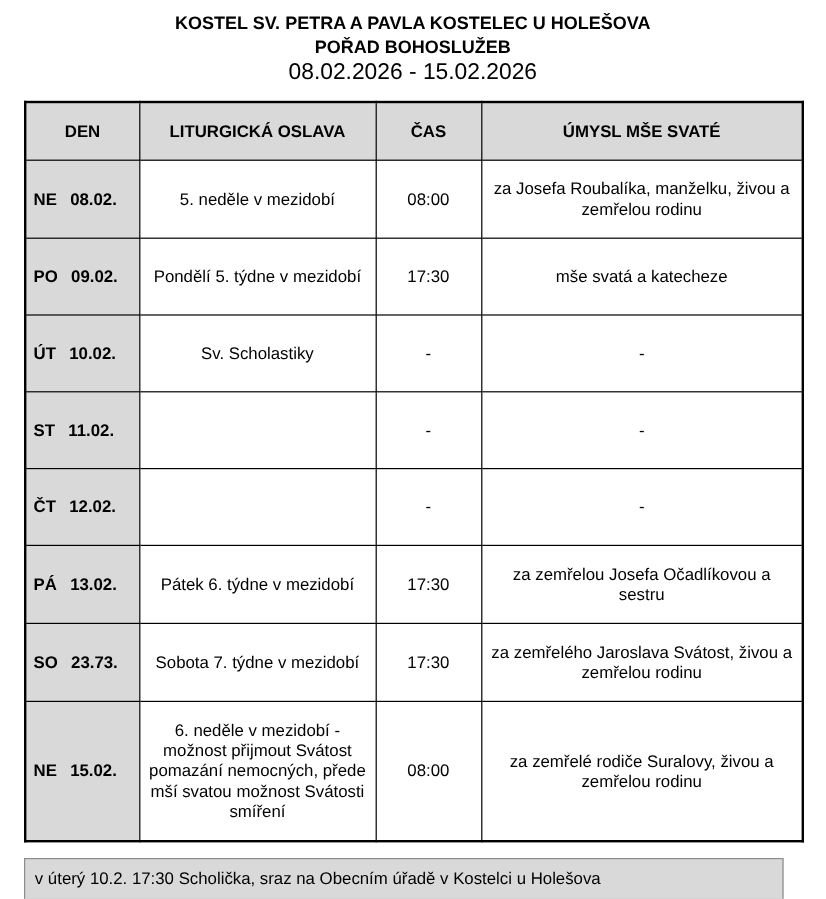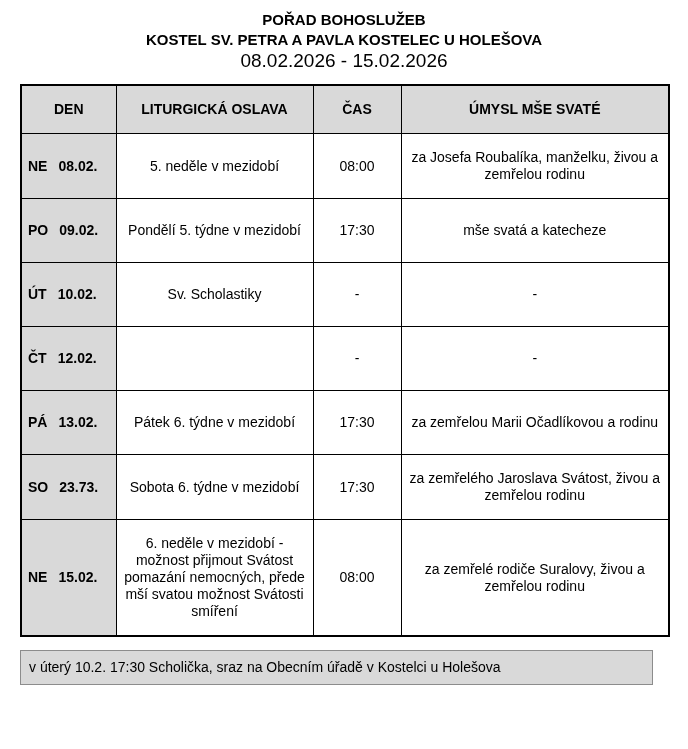--- a/index.html
+++ b/index.html
@@ -76,22 +76,22 @@
     font-size: 14px;
     line-height: 17px;
   }
 </style>
 </head>
 <body>
 
 <div class="page">
 
   <div class="header-block">
+    <div class="title-line">KOSTEL SV. PETRA A PAVLA KOSTELEC U HOLEŠOVA</div>
     <div class="title-line">POŘAD BOHOSLUŽEB</div>
-    <div class="title-line">KOSTEL SV. PETRA A PAVLA KOSTELEC U HOLEŠOVA</div>
     <div class="date-line">08.02.2026 - 15.02.2026</div>
   </div>
 
   <table class="schedule">
     <colgroup>
       <col style="width:95px">
       <col style="width:197px">
       <col style="width:88px">
       <col style="width:268px">
     </colgroup>
@@ -116,34 +116,40 @@
         <td class="time-cell">17:30</td>
         <td class="intention-cell">mše svatá a katecheze</td>
       </tr>
       <tr>
         <td class="day-cell"><span class="day-abbr">ÚT</span><span class="day-date">10.02.</span></td>
         <td class="celebration-cell">Sv. Scholastiky</td>
         <td class="time-cell">-</td>
         <td class="intention-cell">-</td>
       </tr>
       <tr>
+        <td class="day-cell"><span class="day-abbr">ST</span><span class="day-date">11.02.</span></td>
+        <td class="celebration-cell"></td>
+        <td class="time-cell">-</td>
+        <td class="intention-cell">-</td>
+      </tr>
+      <tr>
         <td class="day-cell"><span class="day-abbr">ČT</span><span class="day-date">12.02.</span></td>
         <td class="celebration-cell"></td>
         <td class="time-cell">-</td>
         <td class="intention-cell">-</td>
       </tr>
       <tr>
         <td class="day-cell"><span class="day-abbr">PÁ</span><span class="day-date">13.02.</span></td>
         <td class="celebration-cell">Pátek 6. týdne v mezidobí</td>
         <td class="time-cell">17:30</td>
-        <td class="intention-cell">za zemřelou Marii Očadlíkovou a rodinu</td>
+        <td class="intention-cell">za zemřelou Josefa Očadlíkovou a sestru</td>
       </tr>
       <tr>
         <td class="day-cell"><span class="day-abbr">SO</span><span class="day-date">23.73.</span></td>
-        <td class="celebration-cell">Sobota 6. týdne v mezidobí</td>
+        <td class="celebration-cell">Sobota 7. týdne v mezidobí</td>
         <td class="time-cell">17:30</td>
         <td class="intention-cell">za zemřelého Jaroslava Svátost, živou a zemřelou rodinu</td>
       </tr>
       <tr class="tall">
         <td class="day-cell"><span class="day-abbr">NE</span><span class="day-date">15.02.</span></td>
         <td class="celebration-cell">6. neděle v mezidobí - možnost přijmout Svátost pomazání nemocných, přede mší svatou možnost Svátosti smíření</td>
         <td class="time-cell">08:00</td>
         <td class="intention-cell">za zemřelé rodiče Suralovy, živou a zemřelou rodinu</td>
       </tr>
     </tbody>

